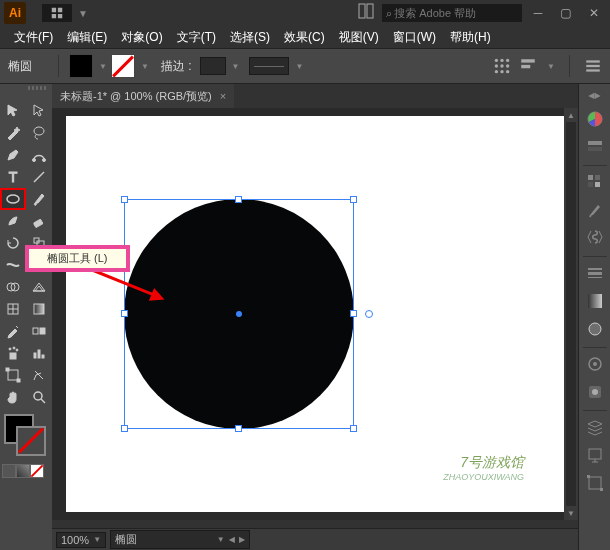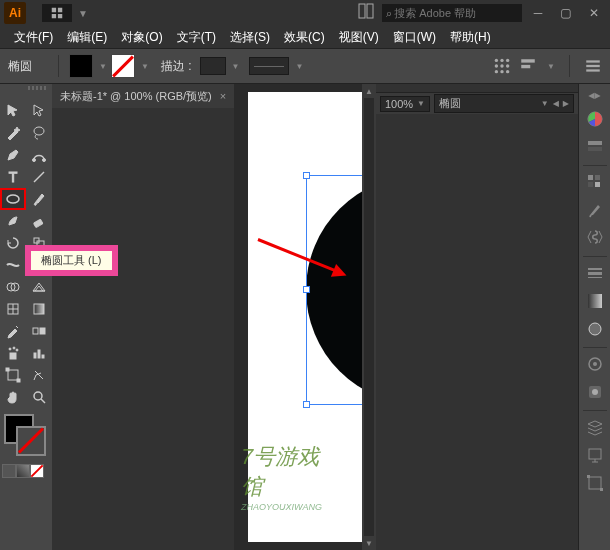--- a/index.html
+++ b/index.html
@@ -55,21 +55,21 @@
 .color-swatches .stroke-sq { position: absolute; left: 16px; top: 14px; width: 30px; height: 30px; background: #474747; border: 2px solid #888; }
 .color-swatches .stroke-sq::after { content: ''; position: absolute; left: -4px; top: 11px; width: 34px; height: 3px; background: #e00; transform: rotate(-45deg); }
 .mode-row { display: flex; gap: 0; padding: 2px; }
 .mode-row .sw { width: 14px; height: 14px; border: 1px solid #666; }
 .mode-row .sw.a { background: #555; }
 .mode-row .sw.b { background: linear-gradient(45deg,#333,#888); }
 .mode-row .sw.c { background: #fff; position: relative; }
 .mode-row .sw.c::after { content: ''; position: absolute; left: -2px; top: 5px; width: 16px; height: 2px; background: #e00; transform: rotate(-45deg); }
 
 
-.doc-wrap { flex: 1; background: #323232; display: flex; flex-direction: row; }
+.doc-wrap { flex: 1; background: #323232; display: flex; flex-direction: column; }
 .doc-tabs { height: 24px; background: #323232; display: flex; align-items: center; }
 .doc-tab { background: #3a3a3a; height: 24px; display: flex; align-items: center; padding: 0 8px; font-size: 11px; color: #ccc; gap: 8px; }
 .doc-tab .close-x { color: #999; font-size: 11px; }
 .canvas-area { flex: 1; background: #2a2a2a; position: relative; overflow: hidden; }
 .canvas { position: absolute; left: 14px; top: 8px; right: 14px; bottom: 8px; background: #fff; }
 
 .sel-box { position: absolute; left: 58px; top: 83px; width: 230px; height: 230px; border: 1px solid #3b82f6; }
 .ellipse-shape { position: absolute; left: 58px; top: 83px; width: 230px; height: 230px; border-radius: 50%; background: #050708; }
 .handle { position: absolute; width: 7px; height: 7px; background: #fff; border: 1px solid #3b82f6; }
 .handle.tl { left: -4px; top: -4px; } .handle.tr { right: -4px; top: -4px; }
@@ -77,21 +77,21 @@
 .handle.tm { left: 50%; top: -4px; margin-left: -4px; }
 .handle.bm { left: 50%; bottom: -4px; margin-left: -4px; }
 .handle.ml { left: -4px; top: 50%; margin-top: -4px; }
 .handle.mr { right: -4px; top: 50%; margin-top: -4px; }
 .center-dot { position: absolute; left: 50%; top: 50%; width: 6px; height: 6px; margin-left: -3px; margin-top: -3px; background: #3b82f6; border-radius: 50%; }
 .rotate-handle { position: absolute; right: -20px; top: 50%; width: 8px; height: 8px; margin-top: -4px; border: 1px solid #3b82f6; border-radius: 50%; background: #fff; }
 
 .arrow-line { position: absolute; left: 10px; top: 146px; width: 84px; height: 3px; background: #e00; transform: rotate(22deg); transform-origin: left center; }
 .arrow-head { position: absolute; left: 85px; top: 174px; width: 0; height: 0; border-left: 14px solid #e00; border-top: 7px solid transparent; border-bottom: 7px solid transparent; transform: rotate(22deg); }
 
-.tooltip { position: absolute; left: 25px; top: 245px; background: #fffde7; border: 6px solid #ec4899; padding: 2px 10px; font-size: 11px; color: #333; z-index: 100; white-space: nowrap; }
+.tooltip { position: absolute; left: 25px; top: 245px; background: #fffde7; border: 4px solid #ec4899; padding: 2px 18px; font-size: 11px; color: #333; z-index: 100; white-space: nowrap; }
 
 .vscroll { position: absolute; right: 0; top: 0; bottom: 0; width: 14px; background: #3a3a3a; }
 .vscroll .track { position: absolute; left: 2px; right: 2px; top: 14px; bottom: 14px; background: #2a2a2a; }
 .vscroll .arr { position: absolute; left: 0; width: 14px; height: 14px; display: flex; align-items: center; justify-content: center; font-size: 8px; color: #888; }
 .vscroll .arr.up { top: 0; } .vscroll .arr.down { bottom: 0; }
 
 
 .statusbar { height: 22px; background: #3a3a3a; display: flex; align-items: center; padding: 0 4px; gap: 4px; font-size: 11px; color: #bbb; border-top: 1px solid #222; margin-top: 8px; }
 .statusbar .zoom-box { background: #2a2a2a; border: 1px solid #1a1a1a; padding: 1px 4px; display: flex; align-items: center; gap: 4px; }
 .statusbar .zoom-box .chev { font-size: 8px; color: #888; }
@@ -398,21 +398,21 @@
           <div class="handle bm"></div>
           <div class="handle br"></div>
           <div class="center-dot"></div>
           <div class="rotate-handle"></div>
         </div>
 
         <div class="arrow-line"></div>
         <div class="arrow-head"></div>
 
         <div class="watermark">
-          <span style="font-size:22px; color:#5e8c30; font-style:italic;">7号游戏馆</span>
+          <span style="font-size:14px; color:#5e8c30; font-style:italic;">7号游戏馆</span>
           <span class="small">ZHAOYOUXIWANG</span>
         </div>
       </div>
       <div class="vscroll">
         <div class="arr up">▲</div>
         <div class="track"></div>
         <div class="arr down">▼</div>
       </div>
     </div>
     <div class="statusbar">

